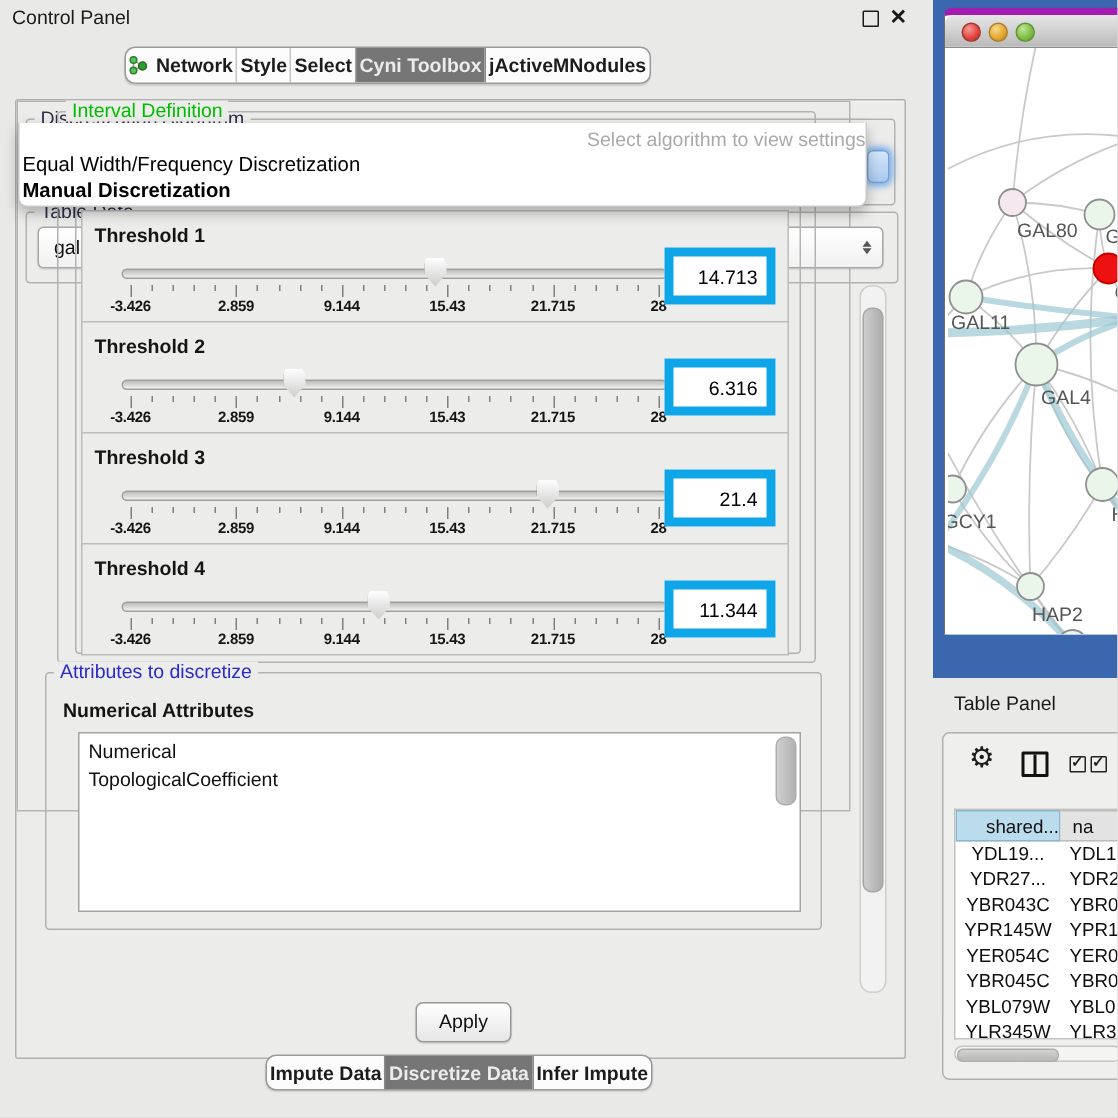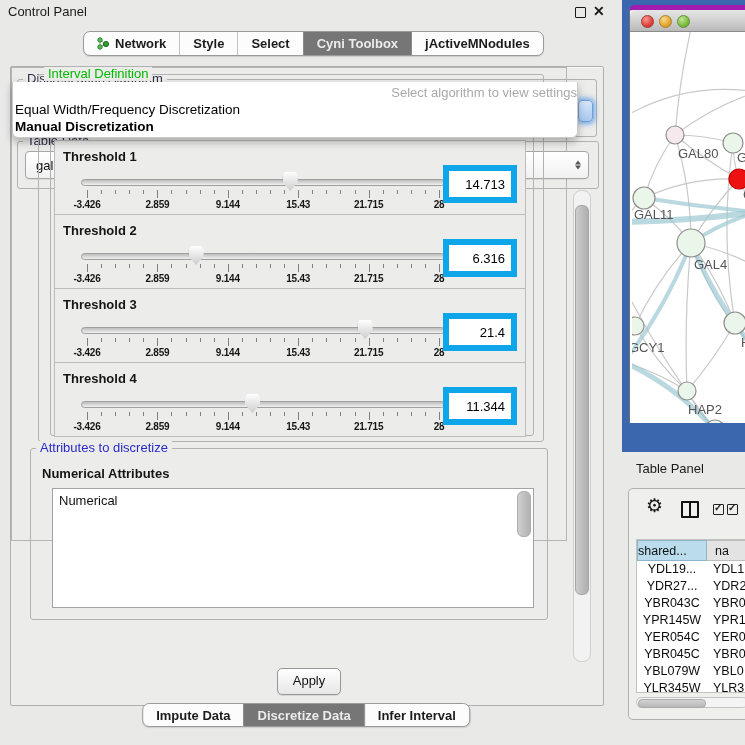--- a/index.html
+++ b/index.html
@@ -10,21 +10,21 @@
 
   
   .cp-title{left:8px;top:4px;font-size:13px;color:#1a1a1a;}
   .float-ic{left:575px;top:7px;width:9px;height:9px;border:1.7px solid #1a1a1a;border-radius:1px;background:transparent;}
   .close-ic{left:593px;top:3px;font-size:14px;font-weight:700;color:#1a1a1a;}
 
   .tabbar{display:flex;align-items:stretch;height:23px;border:1px solid #9a9a9a;border-radius:7px;
           background:#fcfcfc;overflow:hidden;box-shadow:0 1px 1px rgba(0,0,0,.12);}
   #top-tabs{left:83px;top:31px;}
   #bottom-tabs{left:306px;top:703px;transform:translateX(-50%);height:22px;}
-  .tabbar .seg{display:flex;align-items:center;padding:0 13px;font-size:13px;font-weight:600;color:#1c1c1c;white-space:nowrap;}
+  .tabbar .seg{display:flex;align-items:center;padding:0 2px;font-size:13px;font-weight:600;color:#1c1c1c;white-space:nowrap;}
   .tabbar .seg+.seg{border-left:1px solid #c4c4c4;}
   .tabbar .seg.sel{background:#767676;color:#ececec;border-left-color:#8a8a8a;justify-content:center;}
   .tabbar .seg.sel+.seg{border-left-color:#8a8a8a;}
   .tabicon{display:inline-flex;margin-right:6px;}
 
   .outer-panel{left:10px;top:66px;width:592px;height:638px;background:#ececea;
                border:1px solid #b0b0b0;border-radius:2px;box-shadow:inset 0 1px 0 #f7f7f7;}
 
   .group{position:absolute;border:1px solid #b2b2b2;border-radius:3px;}
   .group-label{position:absolute;background:#ececea;padding:0 4px;font-size:13px;line-height:14px;white-space:nowrap;}
@@ -98,21 +98,21 @@
   .tp-title{left:636px;top:461px;font-size:13px;color:#1a1a1a;}
   .tpanel{left:628px;top:488px;width:117px;height:230px;background:#efefed;border:1px solid #b0b0b0;border-radius:5px 0 0 5px;}
   .gear{position:absolute;left:17px;top:6px;font-size:19px;color:#1b1b1b;line-height:22px;}
   .colsplit{position:absolute;left:52px;top:12px;width:14px;height:13px;border:2px solid #111;border-radius:1px;}
   .colsplit::after{content:"";position:absolute;left:6px;top:0;width:2px;height:13px;background:#111;}
   .chk{position:absolute;top:15px;width:9px;height:9px;border:1.6px solid #222;border-radius:1px;}
   .chk::after{content:"✓";position:absolute;left:0px;top:-3px;font-size:10px;font-weight:700;color:#222;}
   .chk.a{left:84px;} .chk.b{left:98px;}
   .twrap{position:absolute;left:7px;top:50px;width:112px;height:154px;overflow:hidden;background:#fff;border:1px solid #c2c2c2;border-right:none;box-sizing:border-box;}
   .thead{display:flex;height:21px;}
-  .hc{box-sizing:border-box;font-size:12.5px;line-height:20px;text-align:left;flex:none;}
+  .hc{box-sizing:border-box;font-size:12.5px;line-height:20px;text-align:right;flex:none;}
   .hc.c0{width:70px;background:#badcec;border:1px solid #8fb5c9;}
   .hc.c1{width:60px;background:#e3e3e3;border:1px solid #bdbdbd;border-left:none;text-align:left;padding-left:8px;}
   .trow{display:flex;height:17px;line-height:17px;font-size:12.5px;color:#0d0d0d;}
   .trow .c0{width:70px;text-align:center;flex:none;}
   .trow .c1{width:60px;padding-left:6px;flex:none;}
   .hscroll{position:absolute;left:7px;top:208px;width:112px;height:11px;background:#f4f4f4;border:1px solid #c4c4c4;border-radius:6px;box-sizing:border-box;}
   .hthumb{position:absolute;left:1px;top:1px;width:66px;height:7px;border-radius:4px;background:linear-gradient(#d2d2d2,#b8b8b8);border:1px solid #ababab;}
 </style>
 </head>
 <body>
@@ -344,20 +344,21 @@
             <input class="th-value" value="11.344" style="">
           </div>
         </div>
 
       <div class="group" style="left:19px;top:381px;width:516px;height:170px;"></div>
       <div class="group-label lbl-blue" style="left:25px;top:374px;">Attributes to discretize</div>
       <div class="abs bold13" style="left:31px;top:399px;">Numerical Attributes</div>
       <div class="attr-list" id="attr-list">
         <div class="attr-scroll"></div>
       <div class="attr-item">Numerical</div>
+          <div class="attr-item">TopologicalCoefficient</div>
         </div>
     </div>
     <div class="abs vscroll" style="left:562px;top:123px;">
       <div class="vthumb"></div>
     </div>
 
     <div class="abs apply-btn" style="left:266px;top:601px;">Apply</div>
   </div>
 
   <div class="abs popup">
@@ -368,21 +369,21 @@
   <div class="abs combo-btn-focus"></div>
 
   <div class="abs tabbar" id="bottom-tabs">
       <div class="seg">
         <span>Impute Data</span>
       </div>
       <div class="seg sel">
         <span>Discretize Data</span>
       </div>
       <div class="seg">
-        <span>Infer Interval</span>
+        <span>Infer Impute</span>
       </div>
     </div>
 
   <div class="abs blue-frame"></div>
   <div class="abs mac-window">
     <div class="mac-titlebar">
       <span class="tl red"></span>
       <span class="tl yel"></span>
       <span class="tl grn"></span>
     </div>

